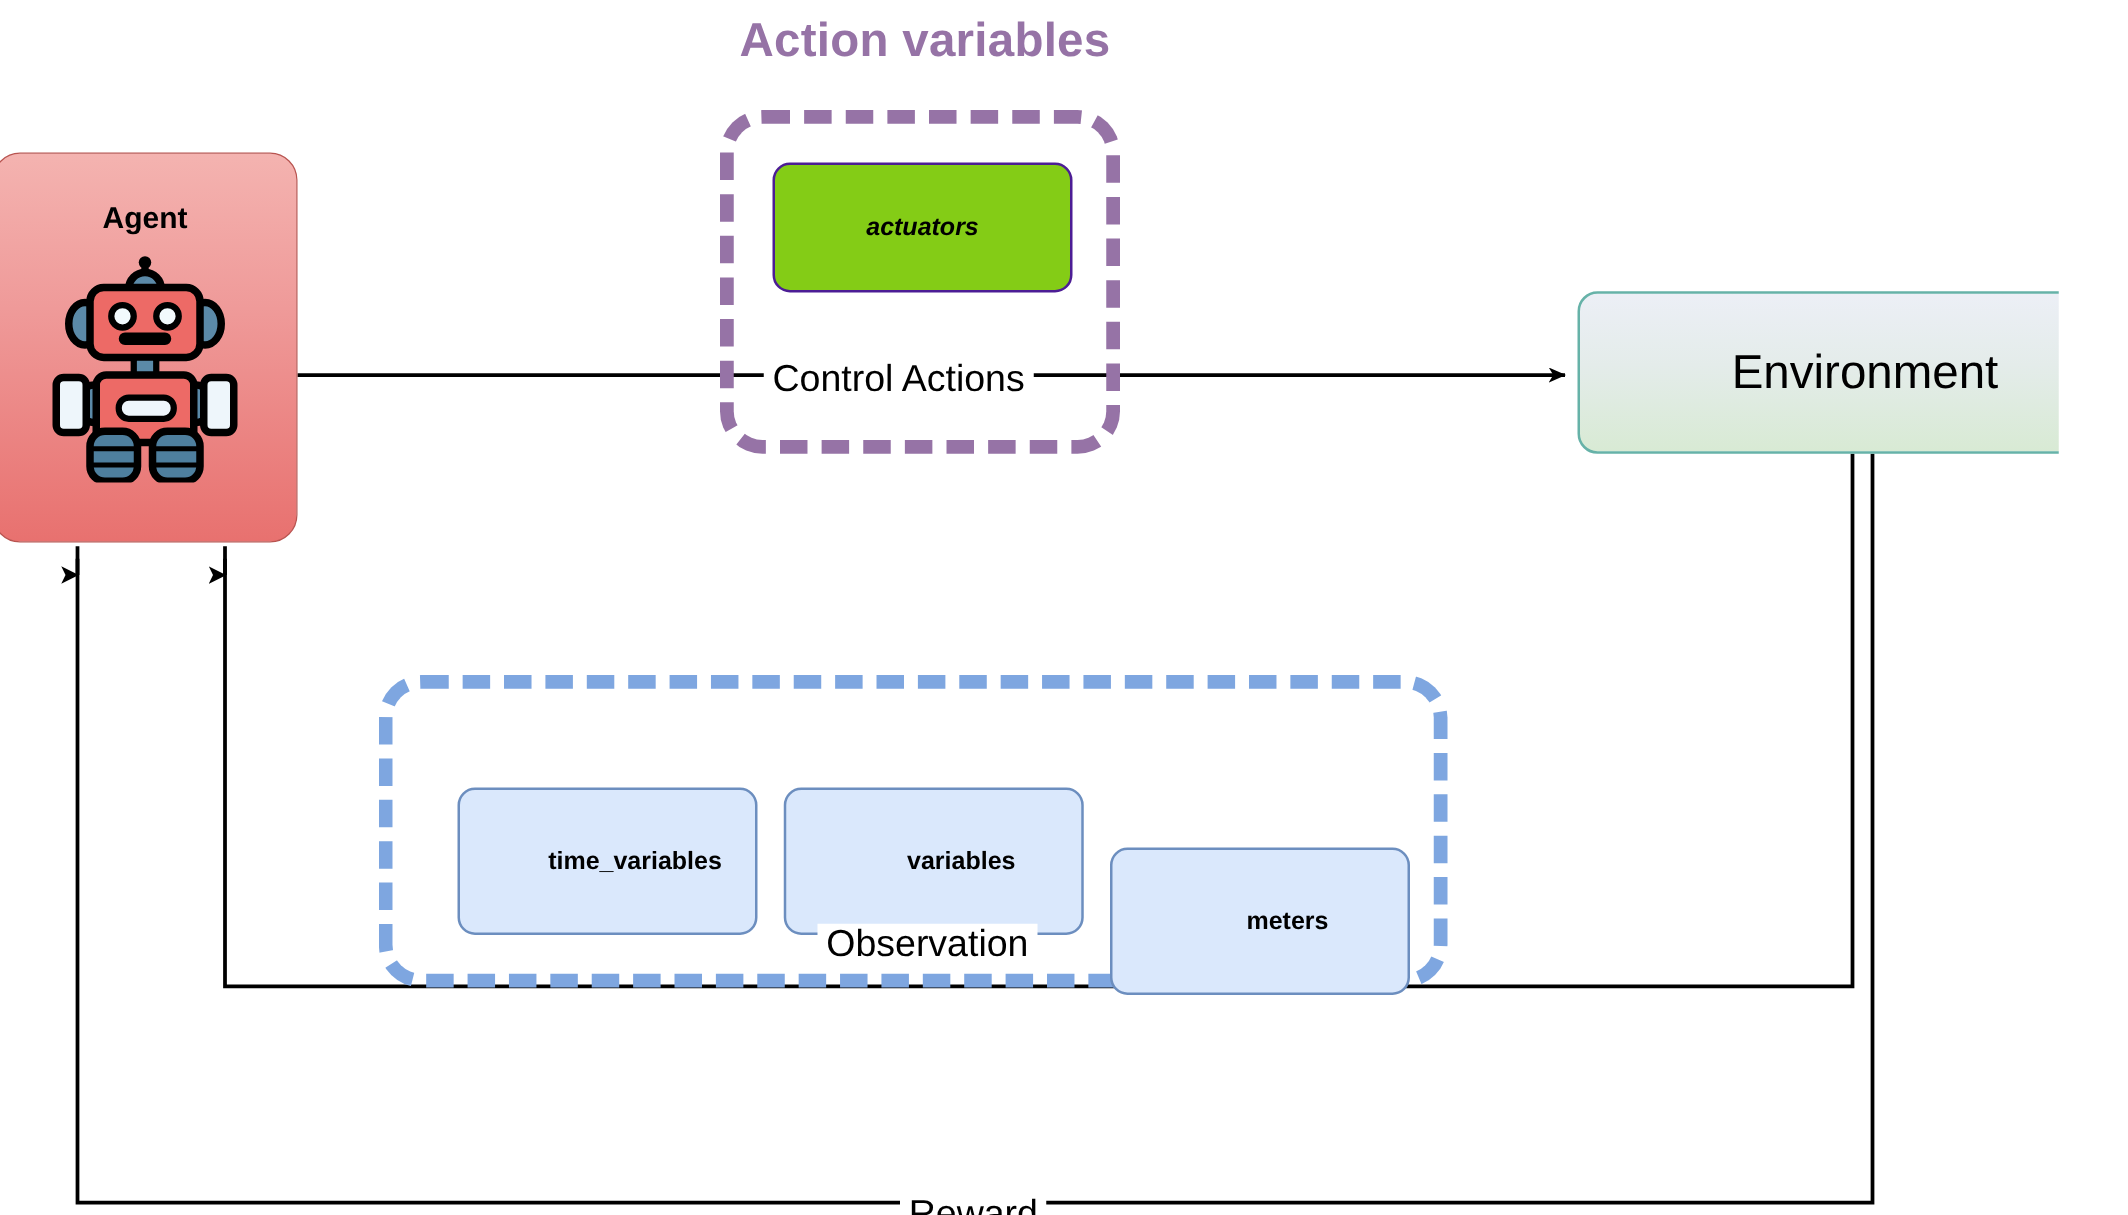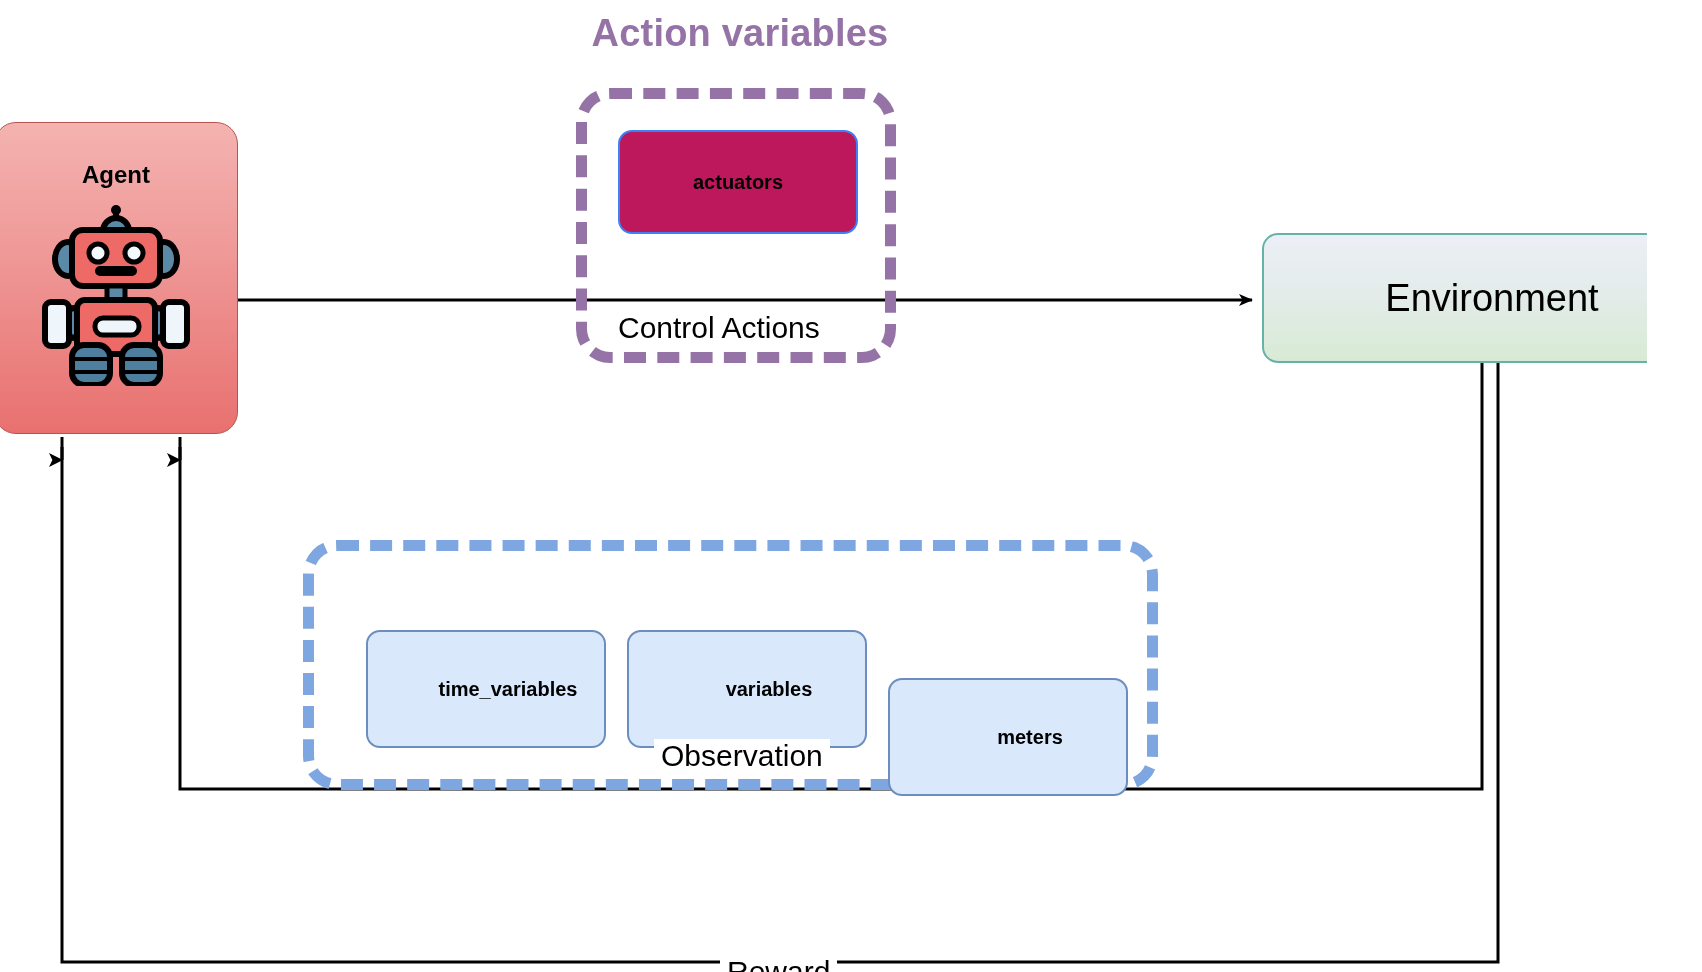--- a/index.html
+++ b/index.html
@@ -118,22 +118,23 @@
     border-radius: 14px;
     display: flex;
     align-items: center;
     justify-content: center;
     font-size: 20px;
     font-weight: bold;
     color: #000000;
     text-align: center;
   }
   .node-purple {
-    background: #be185d;
-    border: 2px solid #3b82f6;
+    background: #84cc16;
+    border: 2px solid #4c1d95;
+    font-style: italic;
   }
   .node-blue {
     background: #dae8fc;
     border: 2px solid #6c8ebf;
     padding-left: 44px;
   }
   #node-actuators { left: 618px; top: 130px; width: 240px; height: 104px; }
   #node-time-variables { left: 366px; top: 630px; width: 240px; height: 118px; }
   #node-variables { left: 627px; top: 630px; width: 240px; height: 118px; }
   #node-meters { left: 888px; top: 630px; width: 240px; height: 118px; margin-top: 48px; }
@@ -141,21 +142,21 @@
   
   .edge-label {
     position: absolute;
     font-size: 30px;
     color: #000000;
     background: #ffffff;
     padding: 0 7px;
     white-space: nowrap;
     line-height: 1.15;
   }
-  #label-control-actions { left: 611px; top: 287px; margin-top: 24px; }
+  #label-control-actions { left: 611px; top: 287px; }
   #label-observation     { left: 654px; top: 739px; }
   #label-reward          { left: 720px; top: 955px; }
 </style>
 </head>
 <body>
 
 <div id="canvas">
 
   <svg id="wires" viewBox="0 0 1702 972" xmlns="http://www.w3.org/2000/svg">
     <defs>

